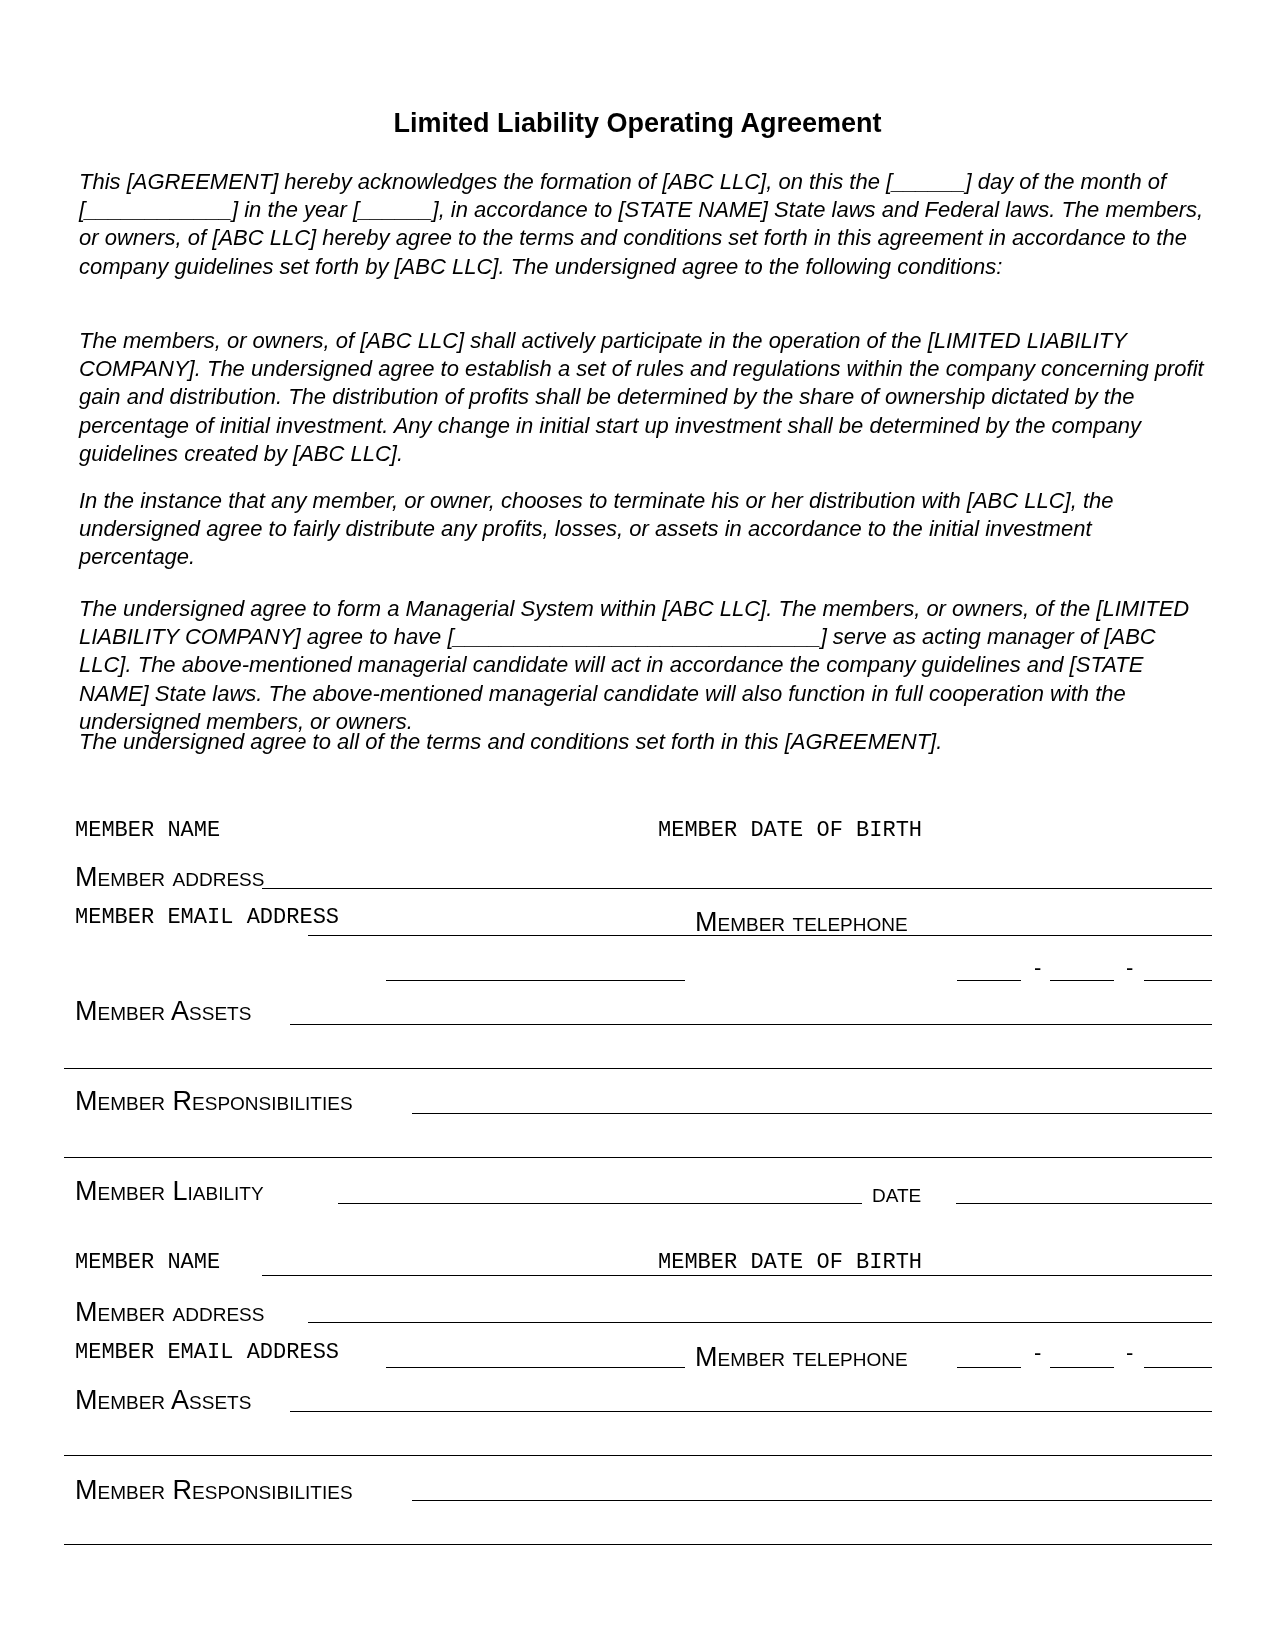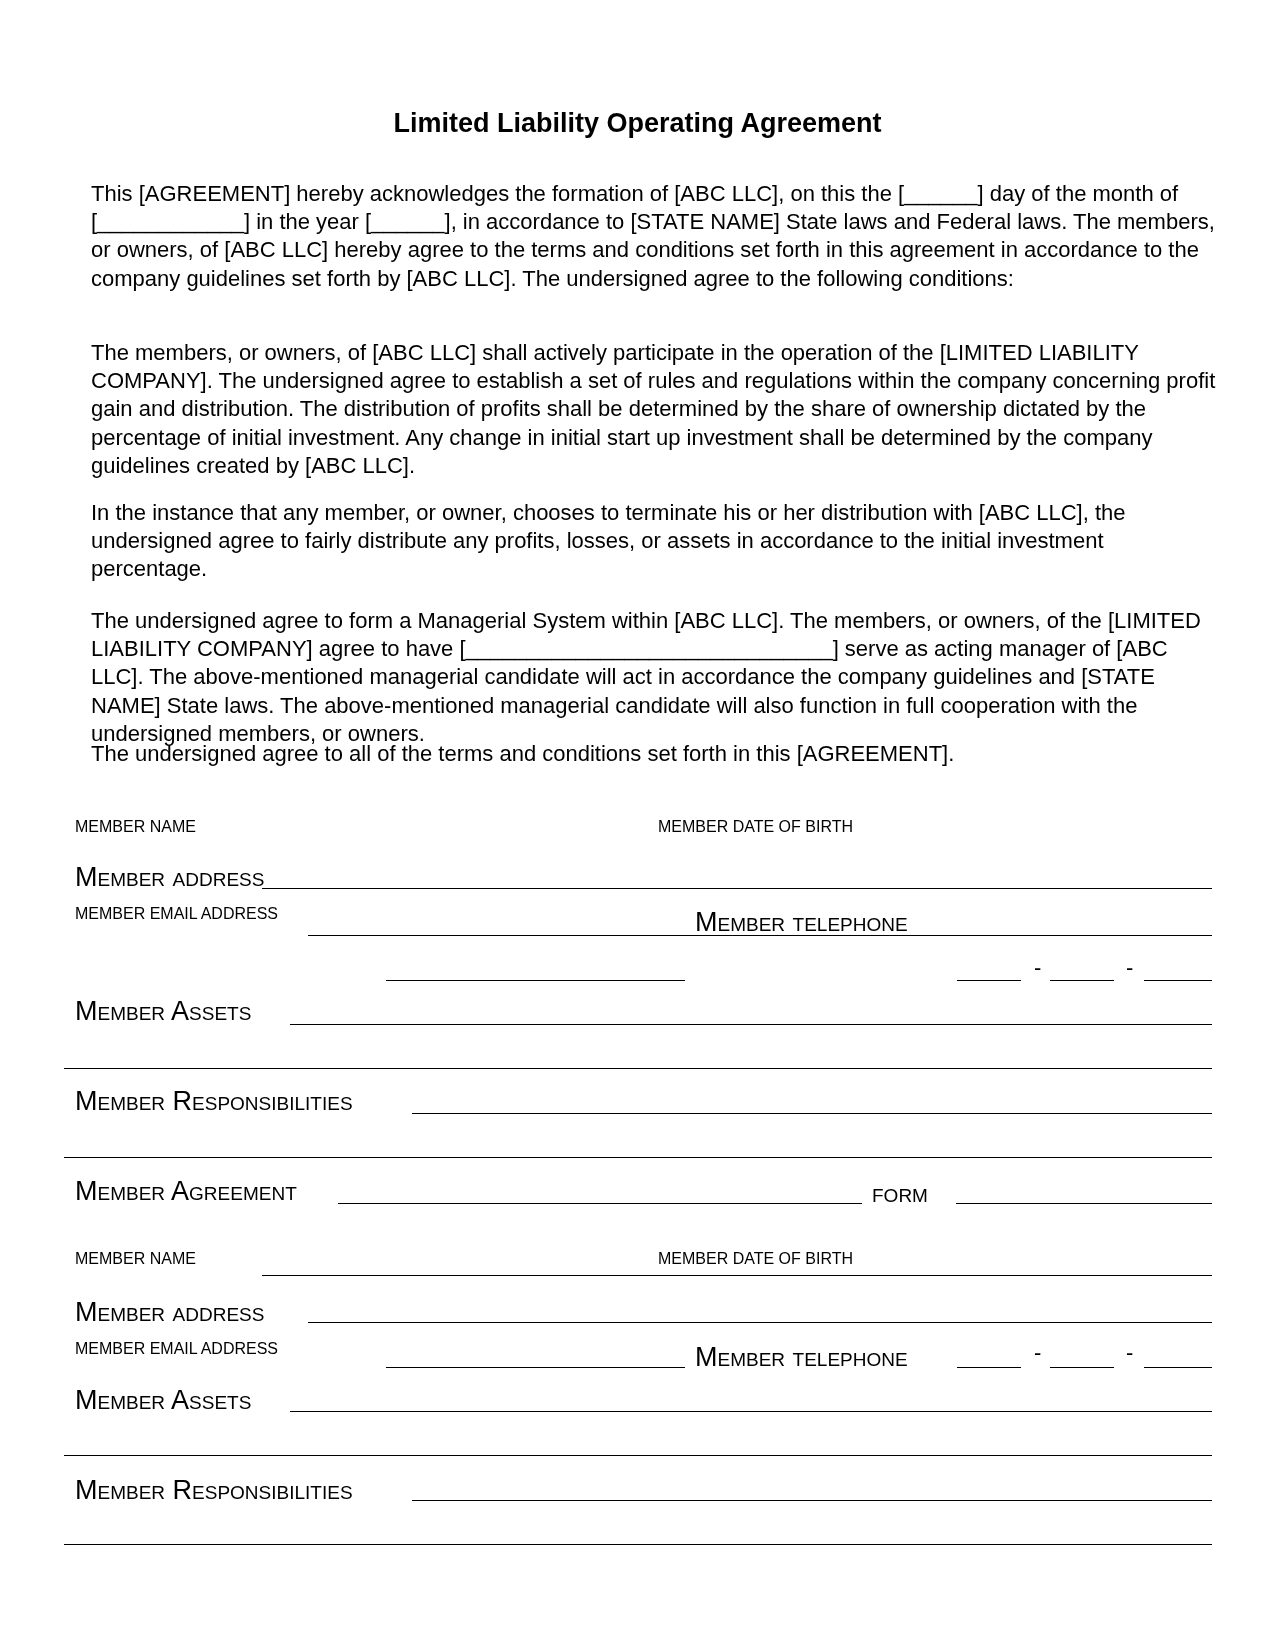--- a/index.html
+++ b/index.html
@@ -1,21 +1,21 @@
 <!DOCTYPE html>
 <html><head>
 <meta charset="utf-8">
 <style>
   html, body { margin: 0; padding: 0; background: #ffffff; }
   body { width: 1275px; height: 1650px; position: relative; overflow: hidden;
          font-family: "Liberation Sans", sans-serif; color: #000; }
   .title { position: absolute; top: 108px; left: 0; width: 1275px; text-align: center;
            font-weight: bold; font-size: 27px; }
-  .para { position: absolute; left: 75px; width: 1130px; font-size: 22px; line-height: 28.2px; margin: 16px; }
-  .lbl { position: absolute; font-size: 16px; white-space: nowrap; }
+  .para { position: absolute; left: 75px; width: 1130px; font-size: 22px; line-height: 28.2px; margin: 4px; font-style: italic; }
+  .lbl { position: absolute; font-size: 22px; white-space: nowrap; font-family: Liberation Mono, monospace; }
   .sc { position: absolute; font-size: 27px; white-space: nowrap; font-variant: small-caps; }
   .line { position: absolute; height: 0; border-top: 1.5px solid #000; }
   .dash { position: absolute; font-size: 22px; }
 </style>
 </head>
 <body>
 
 <div class="title">Limited Liability Operating Agreement</div>
 
 <p class="para" style="top:164px">This [AGREEMENT] hereby acknowledges the formation of [ABC LLC], on this the [______] day of the month of [____________] in the year [______], in accordance to [STATE NAME] State laws and Federal laws. The members, or owners, of [ABC LLC] hereby agree to the terms and conditions set forth in this agreement in accordance to the company guidelines set forth by [ABC LLC]. The undersigned agree to the following conditions:</p>
@@ -37,23 +37,23 @@
   <span class="dash" style="left:1034px;top:955px">-</span>
   <div class="line" style="left:1050px;top:980px;width:64px"></div>
   <span class="dash" style="left:1126px;top:955px">-</span>
   <div class="line" style="left:1144px;top:980px;width:68px"></div>
   <span class="sc" style="left:75px;top:996px">Member Assets</span>
   <div class="line" style="left:290px;top:1024px;width:922px"></div>
   <div class="line" style="left:64px;top:1068px;width:1148px"></div>
   <span class="sc" style="left:75px;top:1086px">Member Responsibilities</span>
   <div class="line" style="left:412px;top:1113px;width:800px"></div>
   <div class="line" style="left:64px;top:1157px;width:1148px"></div>
-  <span class="sc" style="left:75px;top:1176px">Member Agreement</span>
+  <span class="sc" style="left:75px;top:1176px">Member Liability</span>
   <div class="line" style="left:338px;top:1203px;width:524px"></div>
-  <span class="sc" style="left:872px;top:1178px">form</span>
+  <span class="sc" style="left:872px;top:1178px">date</span>
   <div class="line" style="left:956px;top:1203px;width:256px"></div>
 </div>
 
 <div>
   <span class="lbl" style="left:75px;top:1250px">MEMBER NAME</span>
   <div class="line" style="left:262px;top:1275px;width:950px"></div>
   <span class="lbl" style="left:658px;top:1250px">MEMBER DATE OF BIRTH</span>
   <span class="sc" style="left:75px;top:1297px">Member address</span>
   <div class="line" style="left:308px;top:1322px;width:904px"></div>
   <span class="lbl" style="left:75px;top:1340px">MEMBER EMAIL ADDRESS</span>

